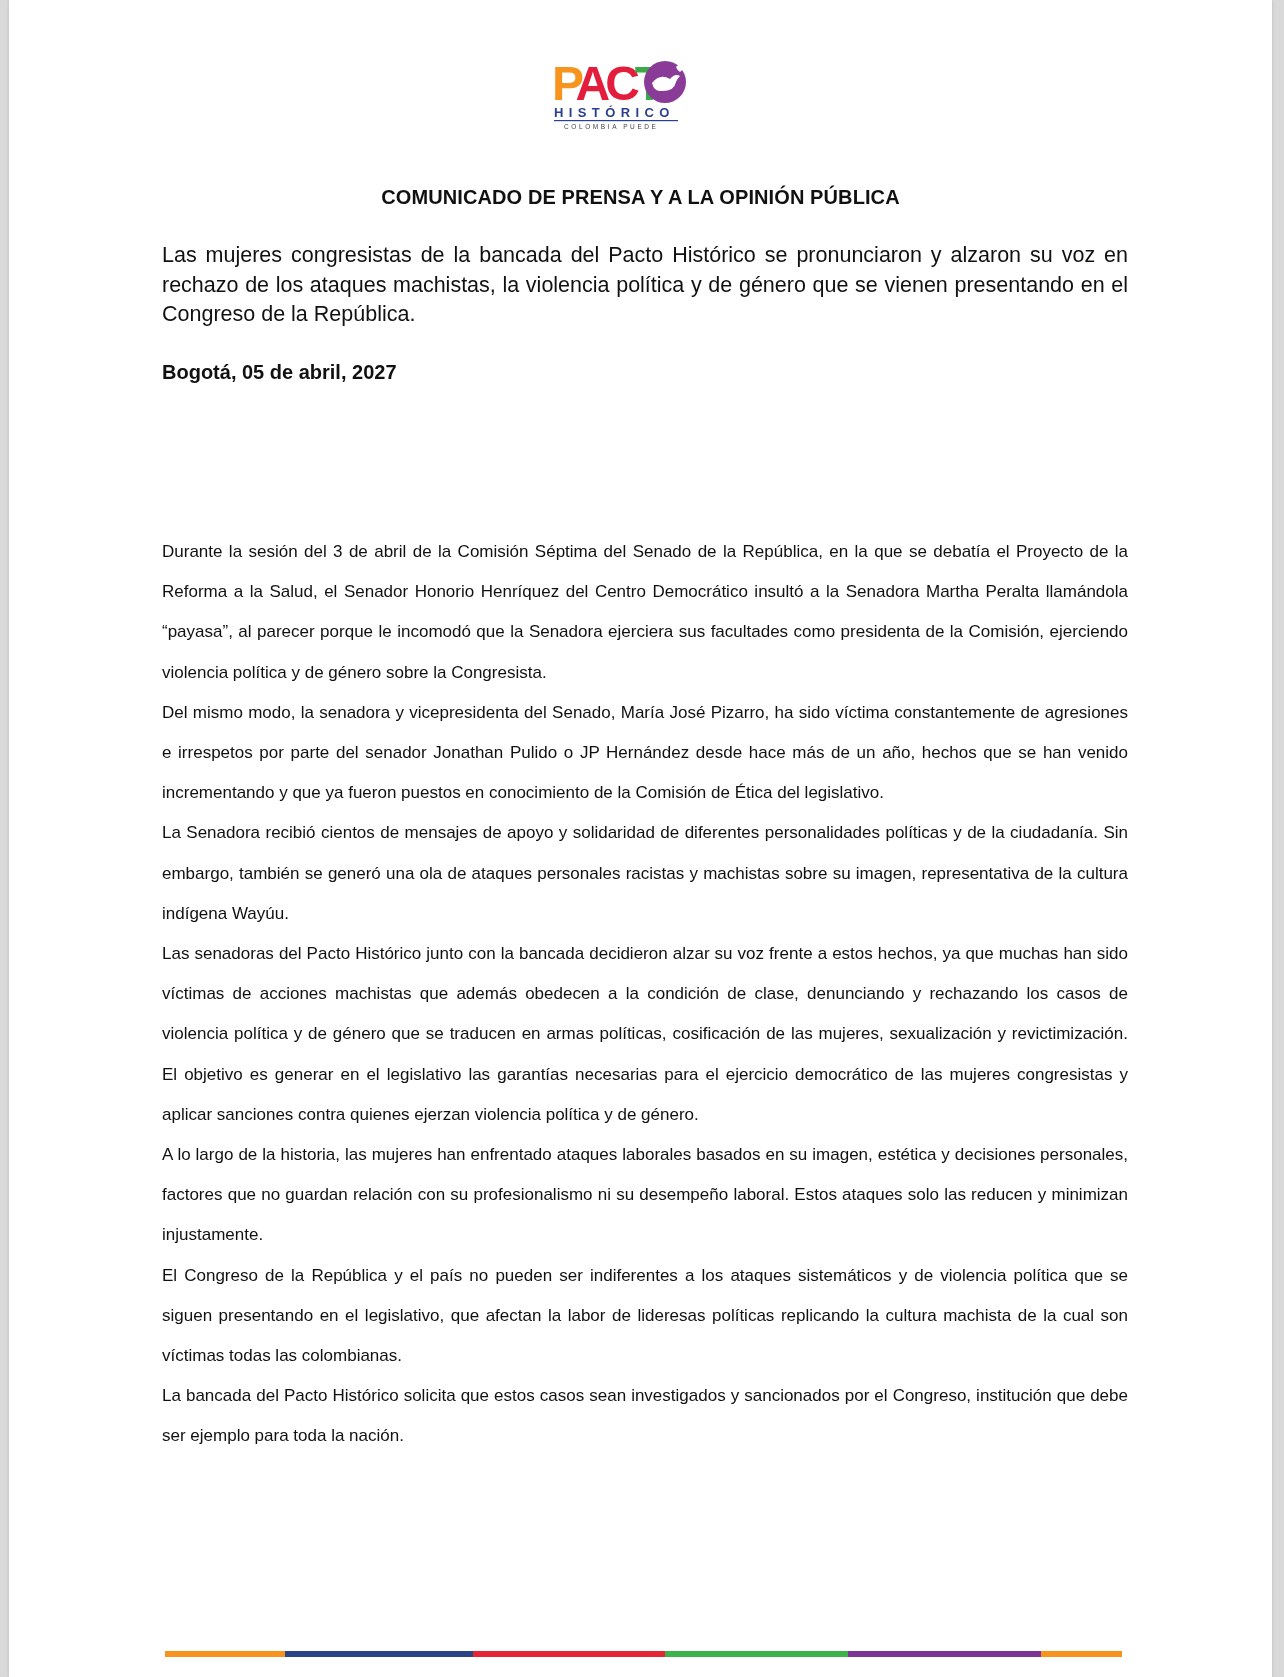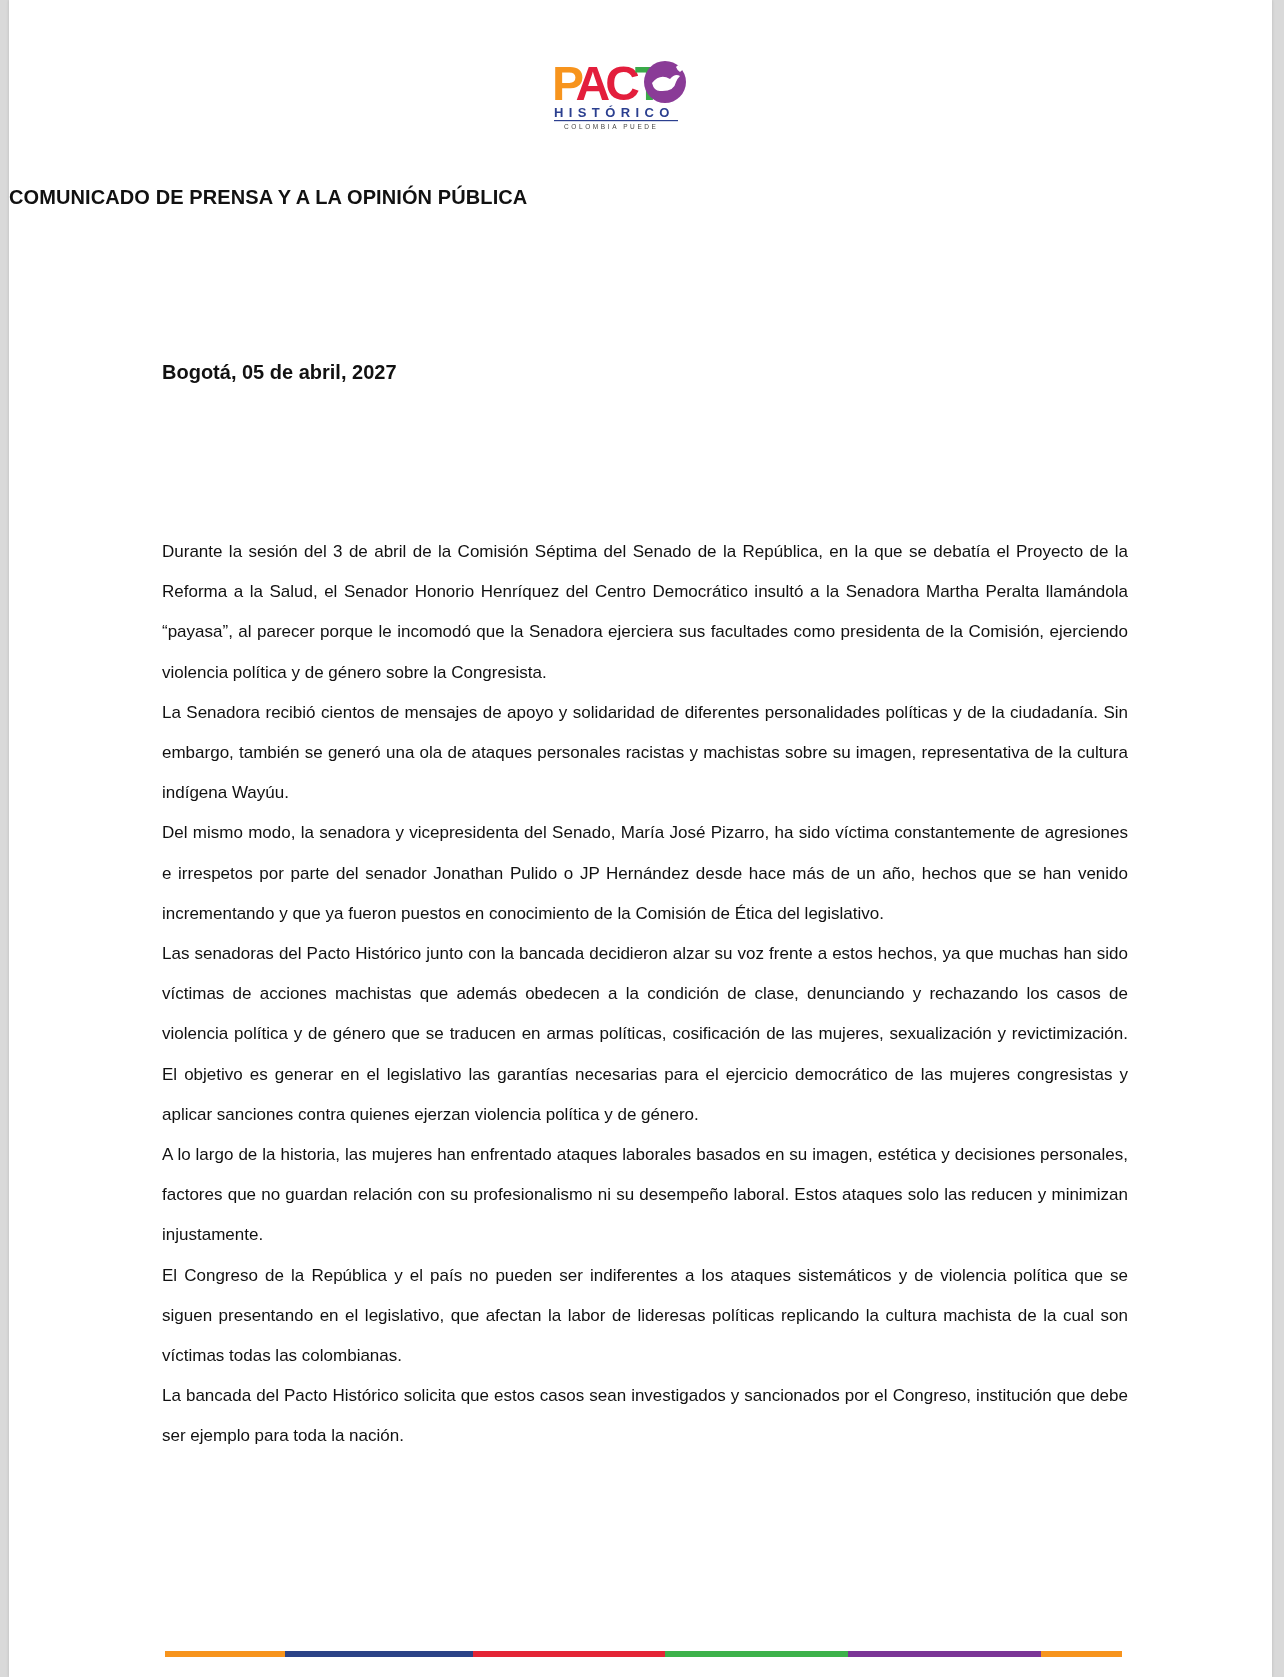--- a/index.html
+++ b/index.html
@@ -11,21 +11,21 @@
     position: relative;
   }
   .page {
     position: absolute; left: 9px; top: 0; width: 1263px; height: 1677px;
     background: #ffffff;
     box-shadow: 0 0 3px rgba(0,0,0,0.15);
   }
   .logo { position: absolute; left: 543px; top: 56px; width: 140px; height: 76px; }
   .title {
     position: absolute; left: 0; width: 1263px; top: 186px;
-    text-align: left; font-weight: bold; font-size: 20px; letter-spacing: 0.1px;
+    text-align: center; font-weight: bold; font-size: 20px; letter-spacing: 0.1px;
   }
   .col { position: absolute; left: 153px; width: 966px; }
   .intro { top: 241px; font-size: 21.5px; line-height: 29.5px; text-align: justify; }
   .date { top: 361px; font-size: 20px; font-weight: bold; }
   .headline { top: 410px; font-size: 21px; font-weight: bold; line-height: 40px; }
   .body { top: 532px; font-size: 17px; line-height: 40.2px; text-align: justify; }
   .body p, .intro p { margin: 0; }
   .stripe { position: absolute; top: 1651px; height: 6px; }
 </style>
 </head>
@@ -42,28 +42,31 @@
       <path d="M100 27 q8 -10 18 -4 q5 -6 10 -3 q-3 3 -4 6 q-2 10 -16 9 q-6 0 -8 -8 z"></path>
       <path d="M124 11 q2 -3 4 0 q2 -3 4 0 q-1 3 -4 5 q-3 -2 -4 -5z"></path>
     </g>
     <text x="2" y="61" font-family="Liberation Sans, sans-serif" font-weight="bold" font-size="13" letter-spacing="5.4" fill="#2b3f8f">HISTÓRICO</text>
     <rect x="2" y="64" width="124" height="1.2" fill="#2b3f8f"></rect>
     <text x="12" y="73" font-family="Liberation Sans, sans-serif" font-size="6.5" letter-spacing="2.6" fill="#444">COLOMBIA PUEDE</text>
   </svg>
 
   <div class="title">COMUNICADO DE PRENSA Y A LA OPINIÓN PÚBLICA</div>
 
+  <div class="col intro">
+    <p>Las mujeres congresistas de la bancada del Pacto Histórico se pronunciaron y alzaron su voz en rechazo de los ataques machistas, la violencia política y de género que se vienen presentando en el Congreso de la República.</p>
+  </div>
 
   <div class="col date">Bogotá, 05 de abril, 2027</div>
 
 
   <div class="col body">
     <p>Durante la sesión del 3 de abril de la Comisión Séptima del Senado de la República, en la que se debatía el Proyecto de la Reforma a la Salud, el Senador Honorio Henríquez del Centro Democrático insultó a la Senadora Martha Peralta llamándola “payasa”, al parecer porque le incomodó que la Senadora ejerciera sus facultades como presidenta de la Comisión, ejerciendo violencia política y de género sobre la Congresista.</p>
+    <p>Del mismo modo, la senadora y vicepresidenta del Senado, María José Pizarro, ha sido víctima constantemente de agresiones e irrespetos por parte del senador Jonathan Pulido o JP Hernández desde hace más de un año, hechos que se han venido incrementando y que ya fueron puestos en conocimiento de la Comisión de Ética del legislativo.</p>
     <p>La Senadora recibió cientos de mensajes de apoyo y solidaridad de diferentes personalidades políticas y de la ciudadanía. Sin embargo, también se generó una ola de ataques personales racistas y machistas sobre su imagen, representativa de la cultura indígena Wayúu.</p>
-    <p>Del mismo modo, la senadora y vicepresidenta del Senado, María José Pizarro, ha sido víctima constantemente de agresiones e irrespetos por parte del senador Jonathan Pulido o JP Hernández desde hace más de un año, hechos que se han venido incrementando y que ya fueron puestos en conocimiento de la Comisión de Ética del legislativo.</p>
     <p>Las senadoras del Pacto Histórico junto con la bancada decidieron alzar su voz frente a estos hechos, ya que muchas han sido víctimas de acciones machistas que además obedecen a la condición de clase, denunciando y rechazando los casos de violencia política y de género que se traducen en armas políticas, cosificación de las mujeres, sexualización y revictimización. El objetivo es generar en el legislativo las garantías necesarias para el ejercicio democrático de las mujeres congresistas y aplicar sanciones contra quienes ejerzan violencia política y de género.</p>
     <p>A lo largo de la historia, las mujeres han enfrentado ataques laborales basados en su imagen, estética y decisiones personales, factores que no guardan relación con su profesionalismo ni su desempeño laboral. Estos ataques solo las reducen y minimizan injustamente.</p>
     <p>El Congreso de la República y el país no pueden ser indiferentes a los ataques sistemáticos y de violencia política que se siguen presentando en el legislativo, que afectan la labor de lideresas políticas replicando la cultura machista de la cual son víctimas todas las colombianas.</p>
     <p>La bancada del Pacto Histórico solicita que estos casos sean investigados y sancionados por el Congreso, institución que debe ser ejemplo para toda la nación.</p>
   </div>
 
   <div>
     <div class="stripe" style="left: 156px; width: 120px; background: rgb(247, 148, 29);"></div>
     <div class="stripe" style="left: 276px; width: 188px; background: rgb(43, 67, 135);"></div>
     <div class="stripe" style="left: 464px; width: 192px; background: rgb(228, 37, 53);"></div>

